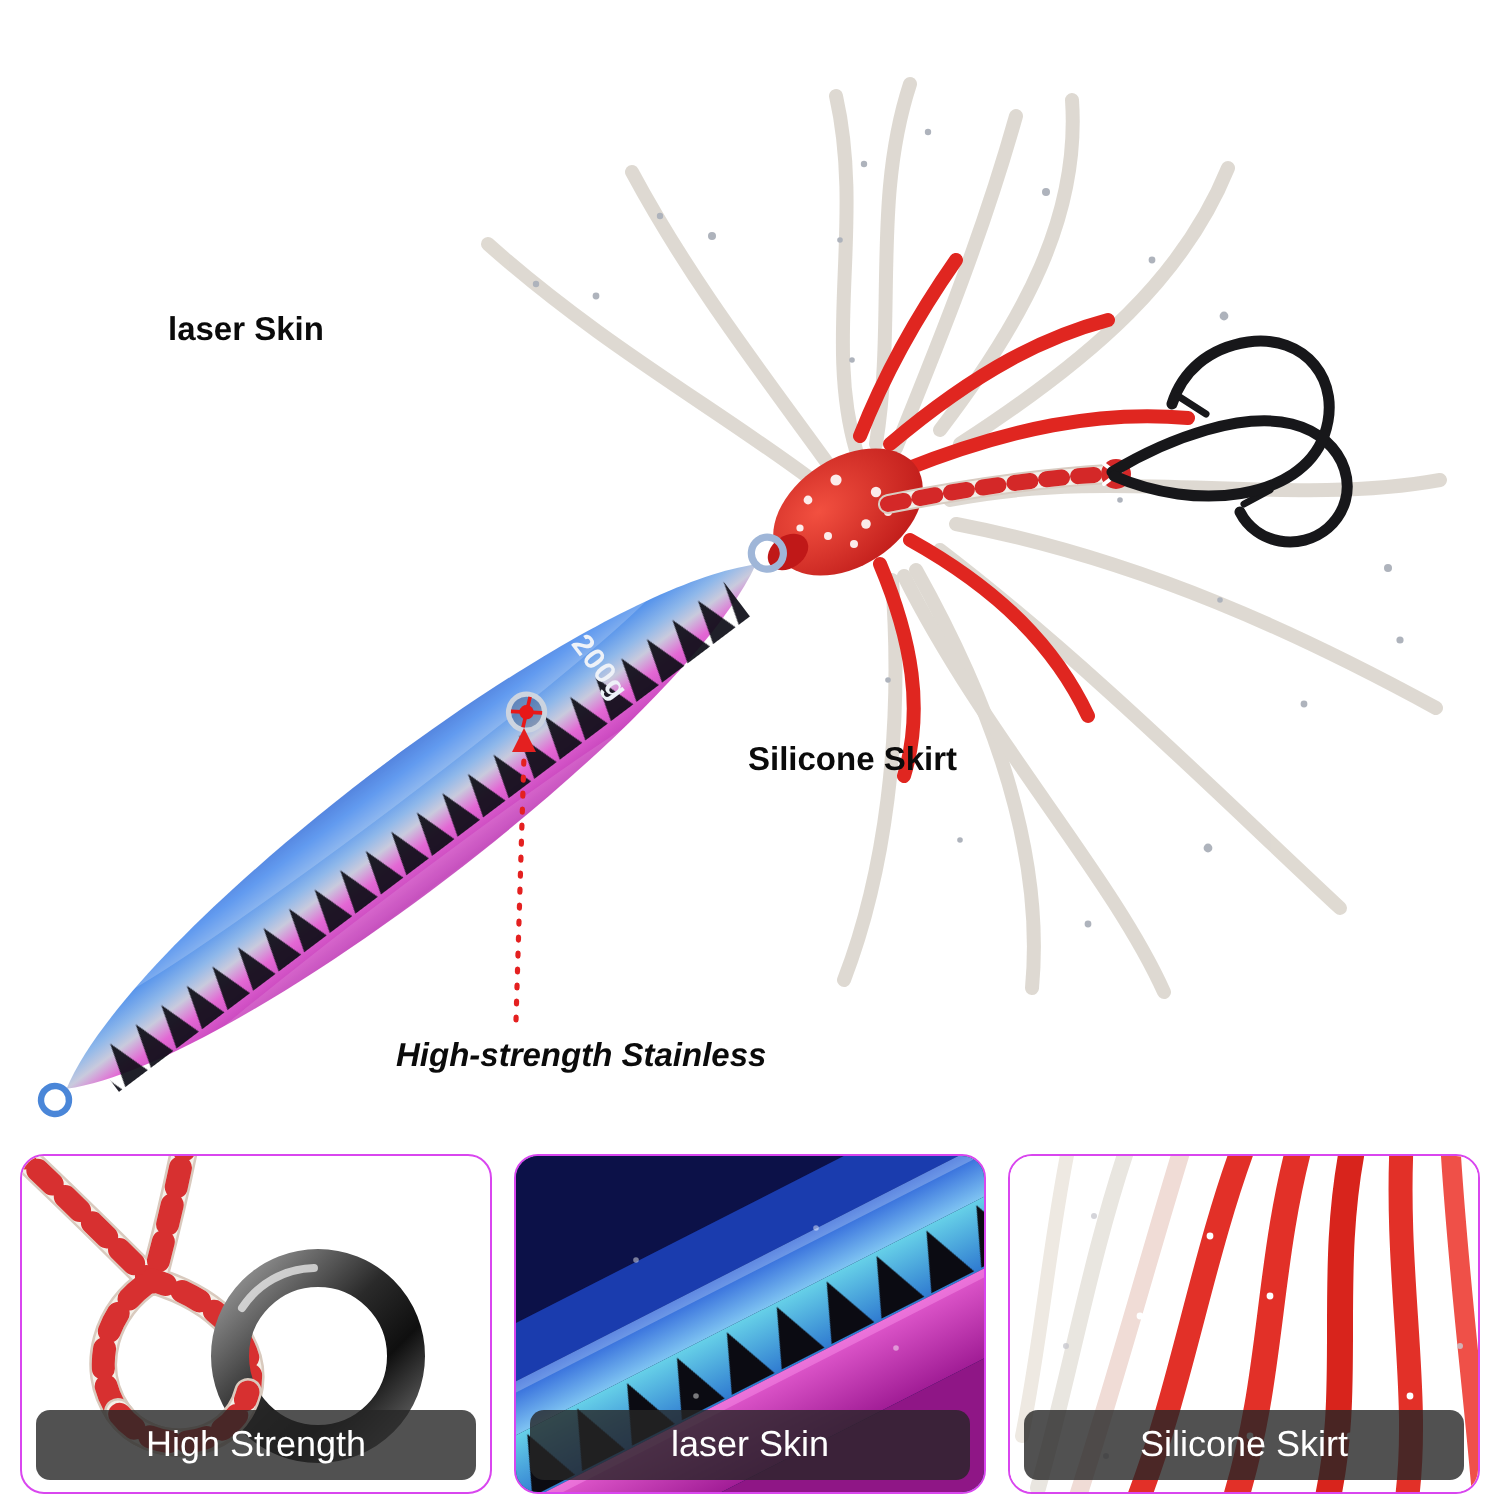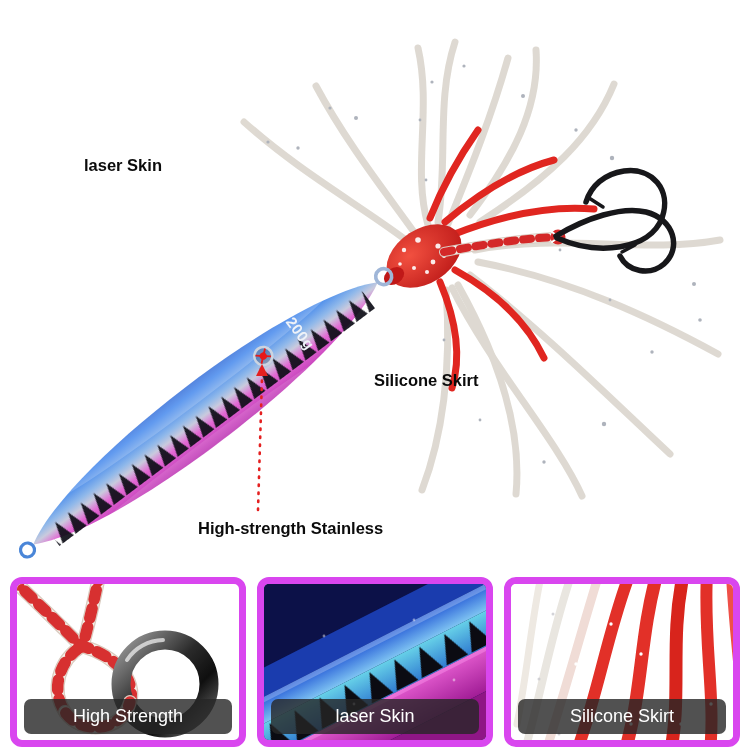--- a/index.html
+++ b/index.html
@@ -1,22 +1,22 @@
 <!DOCTYPE html>
 <html><head>
 <meta charset="utf-8">
 <style>
   html,body{margin:0;padding:0;background:#fff;}
   body{width:750px;height:750px;font-family:"Liberation Sans",sans-serif;}
   .stage{position:relative;width:750px;height:750px;background:#fff;overflow:hidden;}
   .scene{position:absolute;left:0;top:0;}
   .anno{position:absolute;font-weight:700;font-size:16.5px;color:#0b0b0b;line-height:1.3;white-space:nowrap;}
-  .anno span{display:block;}
+  .anno span{display:block;font-style:italic;}
   .panels{position:absolute;left:10px;top:577px;width:730px;display:flex;gap:11px;}
-  .panel{position:relative;margin:0;width:236px;height:170px;border:7px solid #d946ef;border-radius:12px;overflow:hidden;background:#fff;box-sizing:border-box;}
+  .panel{position:relative;margin:0;width:236px;height:170px;border:1px solid #d946ef;border-radius:12px;overflow:hidden;background:#fff;box-sizing:border-box;}
   .panel svg{display:block;}
   .cap{position:absolute;left:7px;right:7px;bottom:6px;height:35px;background:rgba(38,38,38,0.8);border-radius:7px;color:#fff;font-size:18px;display:flex;align-items:center;justify-content:center;}
 </style>
 </head>
 <body>
 
 <div class="stage">
 
   <svg class="scene" width="750" height="572" viewBox="0 0 750 572">
     <defs>

